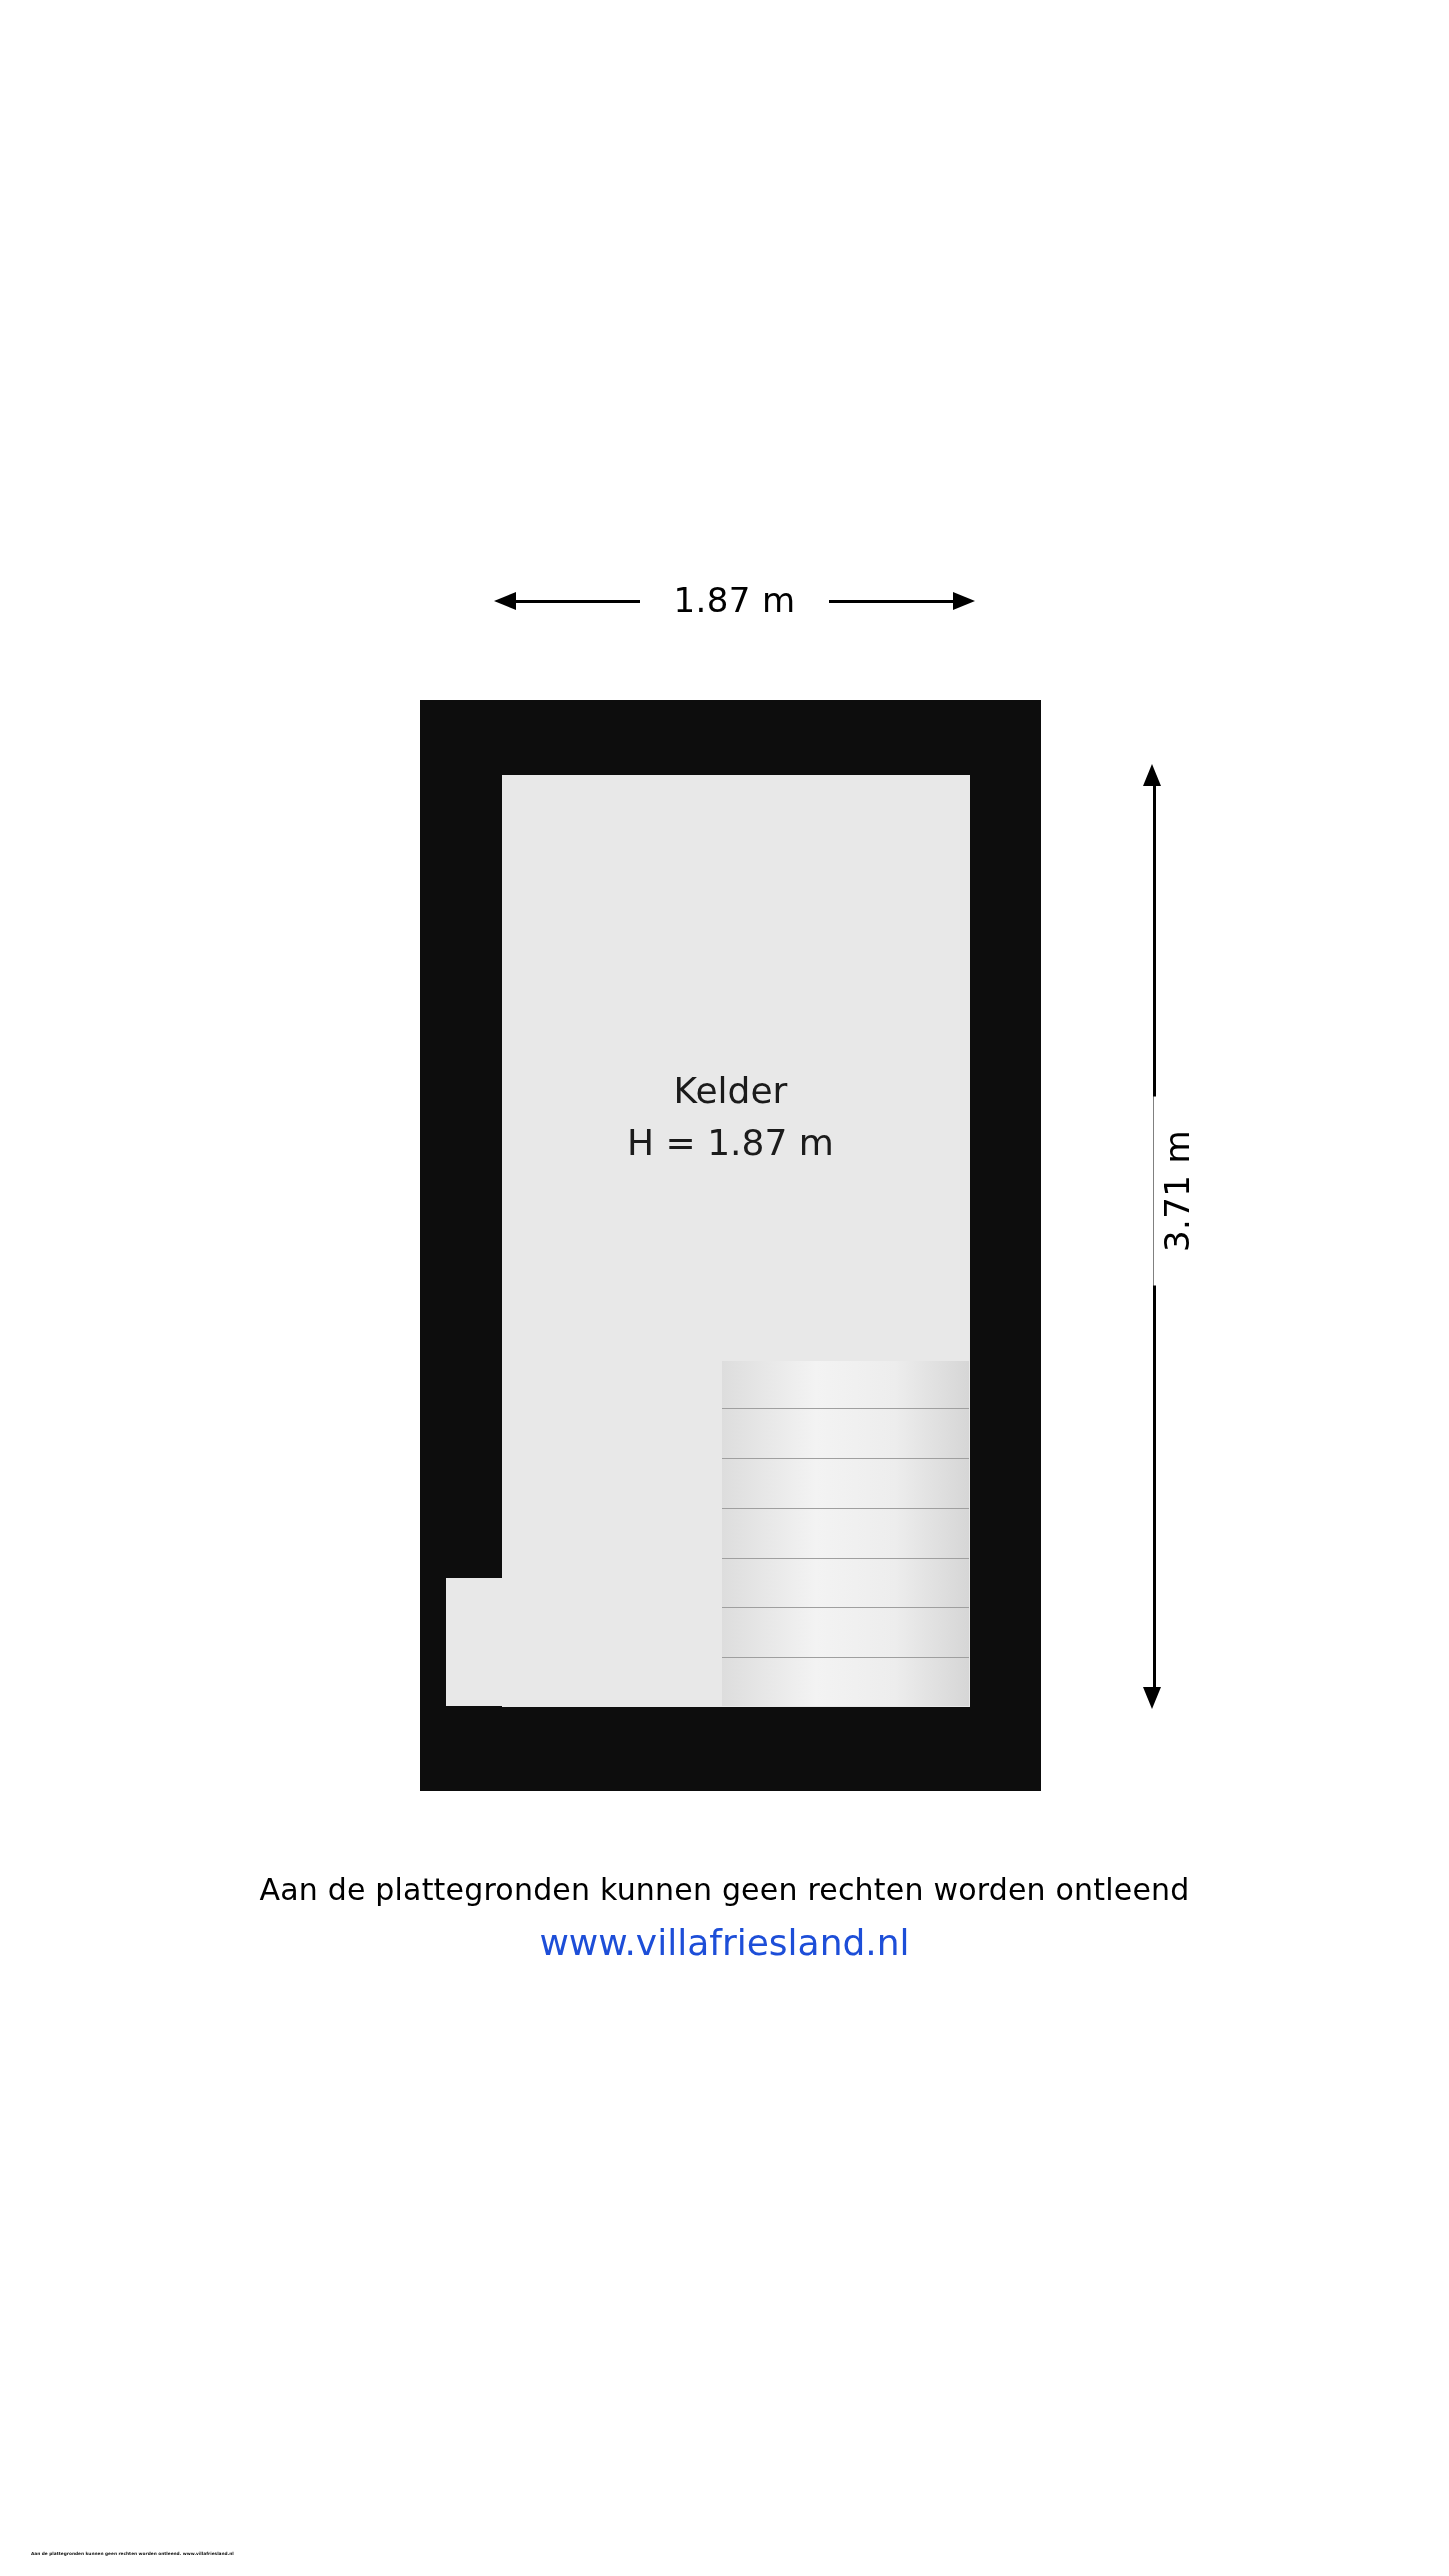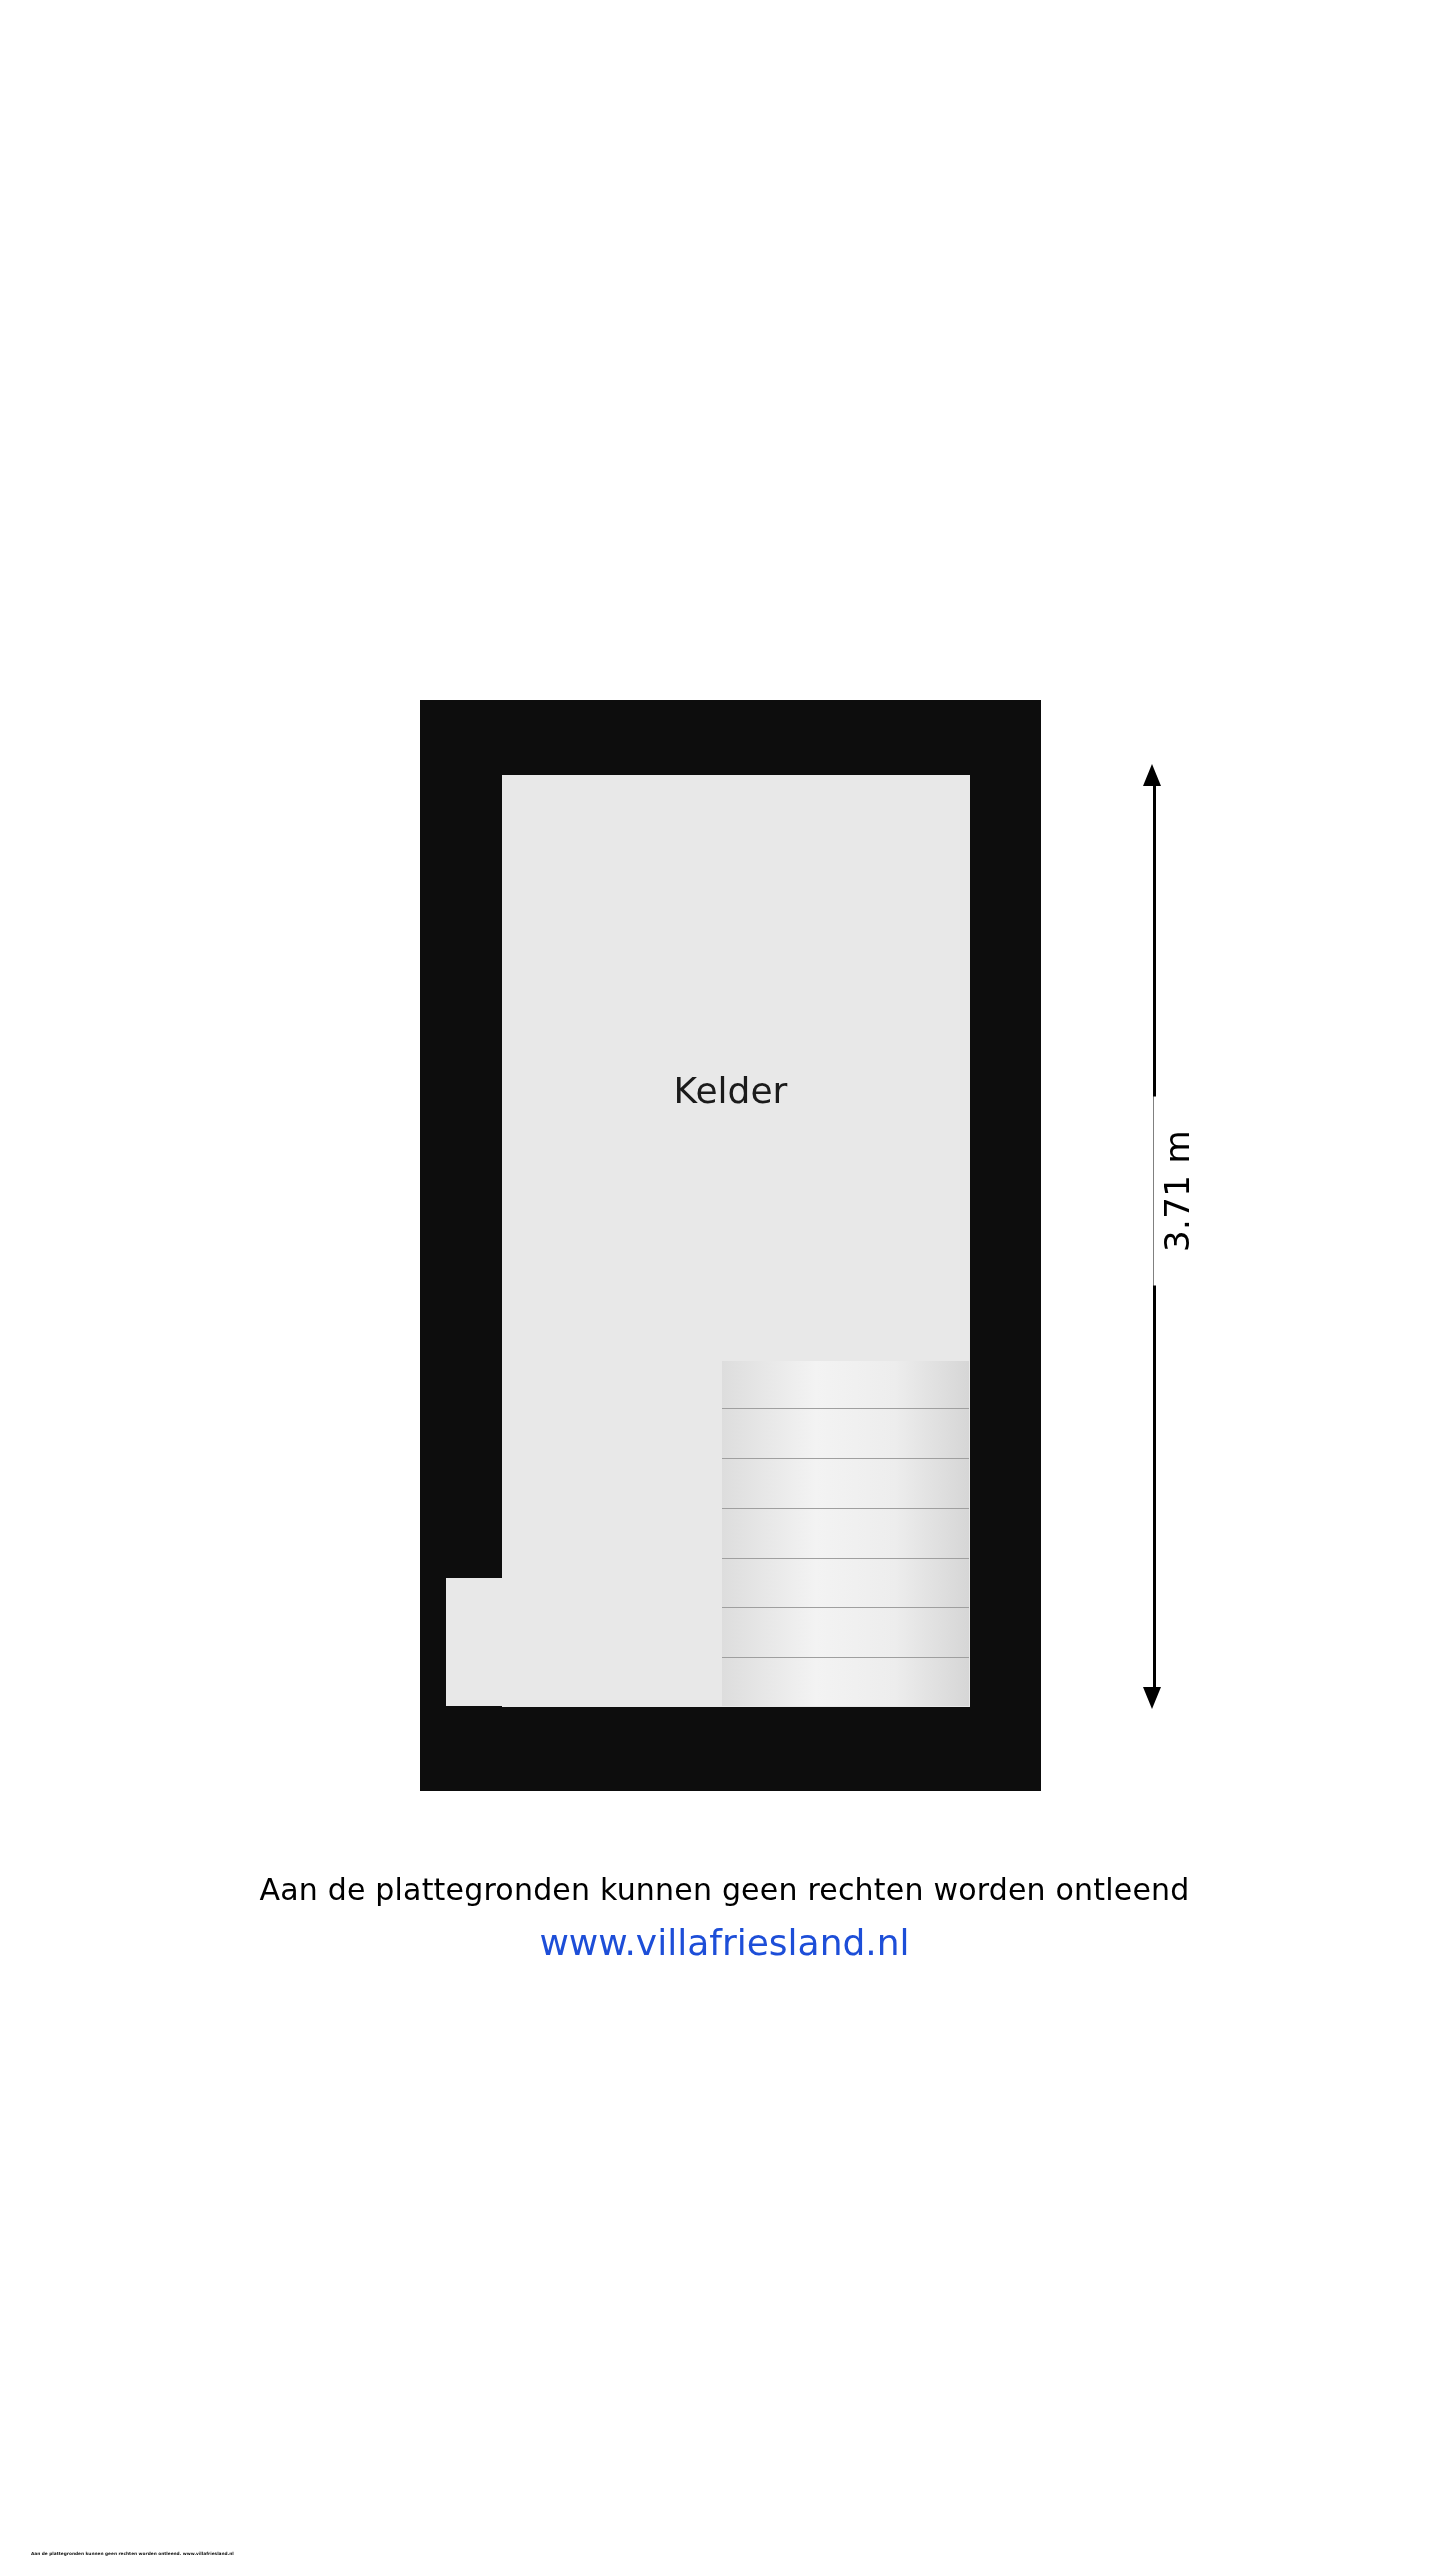--- a/index.html
+++ b/index.html
@@ -211,20 +211,26 @@
     color: #111;
     font-weight: bold;
     white-space: nowrap;
   }
 </style>
 </head>
 <body>
 
 <div id="floorplan-stage">
 
+  <div id="dim-width">
+    <div class="line"></div>
+    <div class="arrow-left"></div>
+    <div class="arrow-right"></div>
+    <div class="label">1.87 m</div>
+  </div>
 
   <div id="dim-height">
     <div class="vline"></div>
     <div class="arrow-up"></div>
     <div class="arrow-down"></div>
     <div class="label">3.71 m</div>
   </div>
 
   <div id="building">
     <div id="floor-main"></div>
@@ -235,20 +241,21 @@
       <div class="step" style="top:97px"></div>
       <div class="step" style="top:147px"></div>
       <div class="step" style="top:197px"></div>
       <div class="step" style="top:246px"></div>
       <div class="step" style="top:296px"></div>
     </div>
   </div>
 
   <div id="room-label">
     <div class="name">Kelder</div>
+    <div class="height">H = 1.87 m</div>
   </div>
 
 </div>
 
 <div id="footer">
   <div class="disclaimer">Aan de plattegronden kunnen geen rechten worden ontleend</div>
   <div class="website">www.villafriesland.nl</div>
 </div>
 
 <div id="micro-note">

